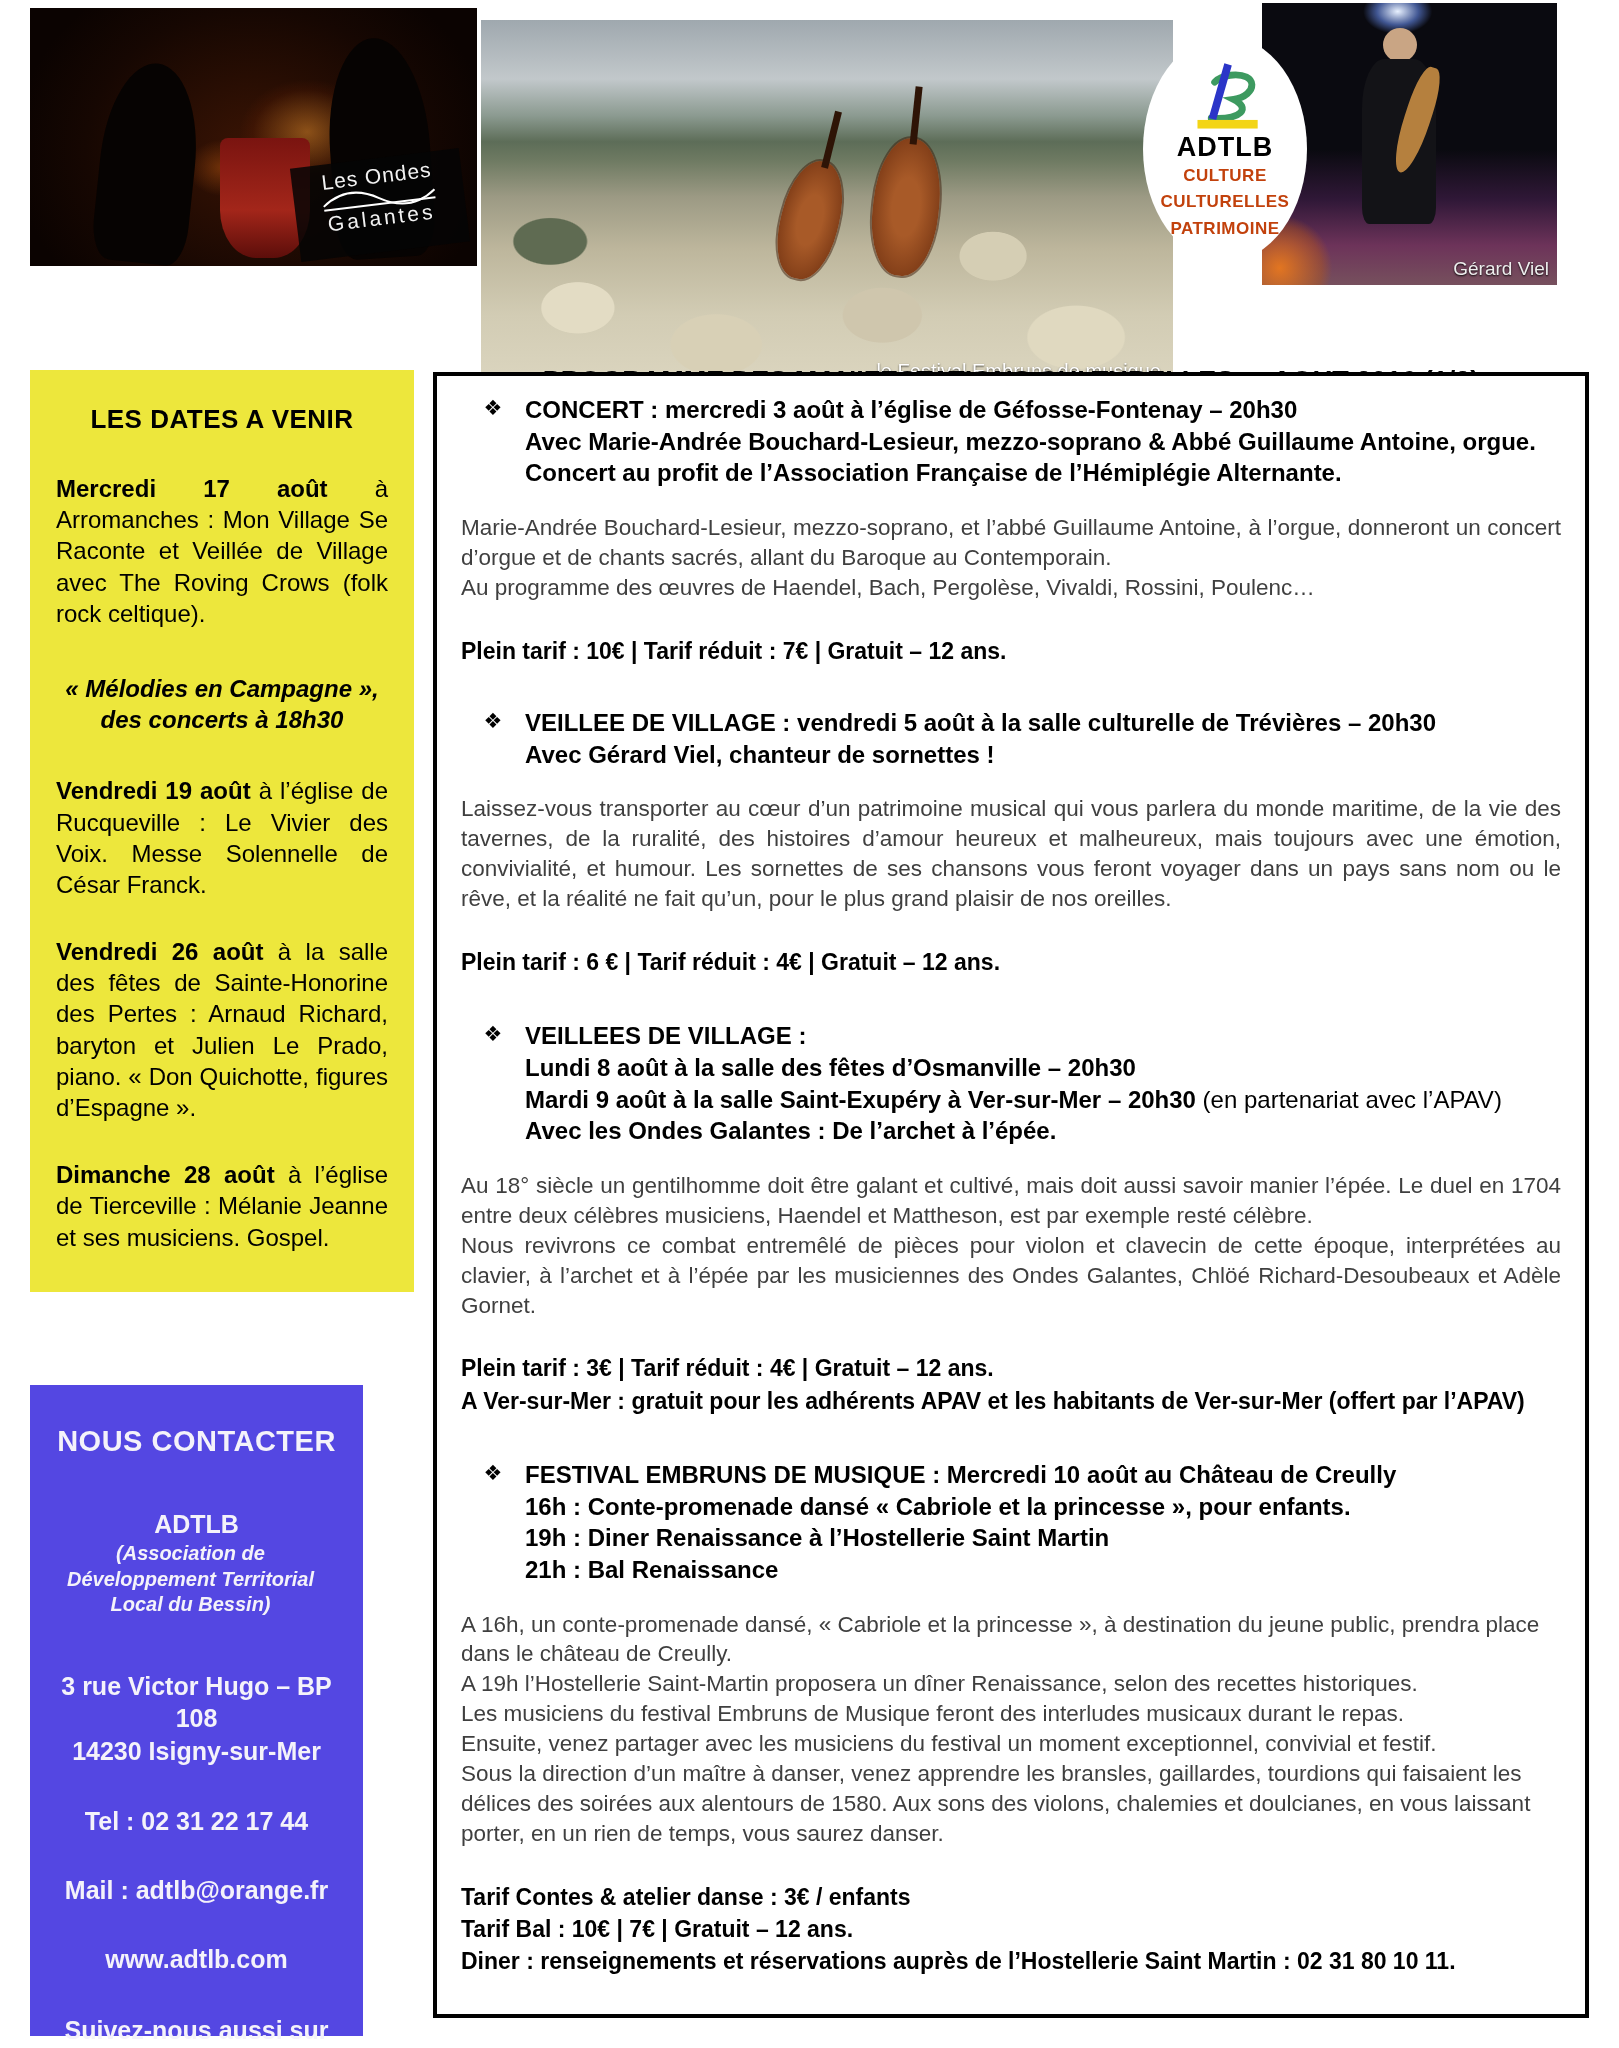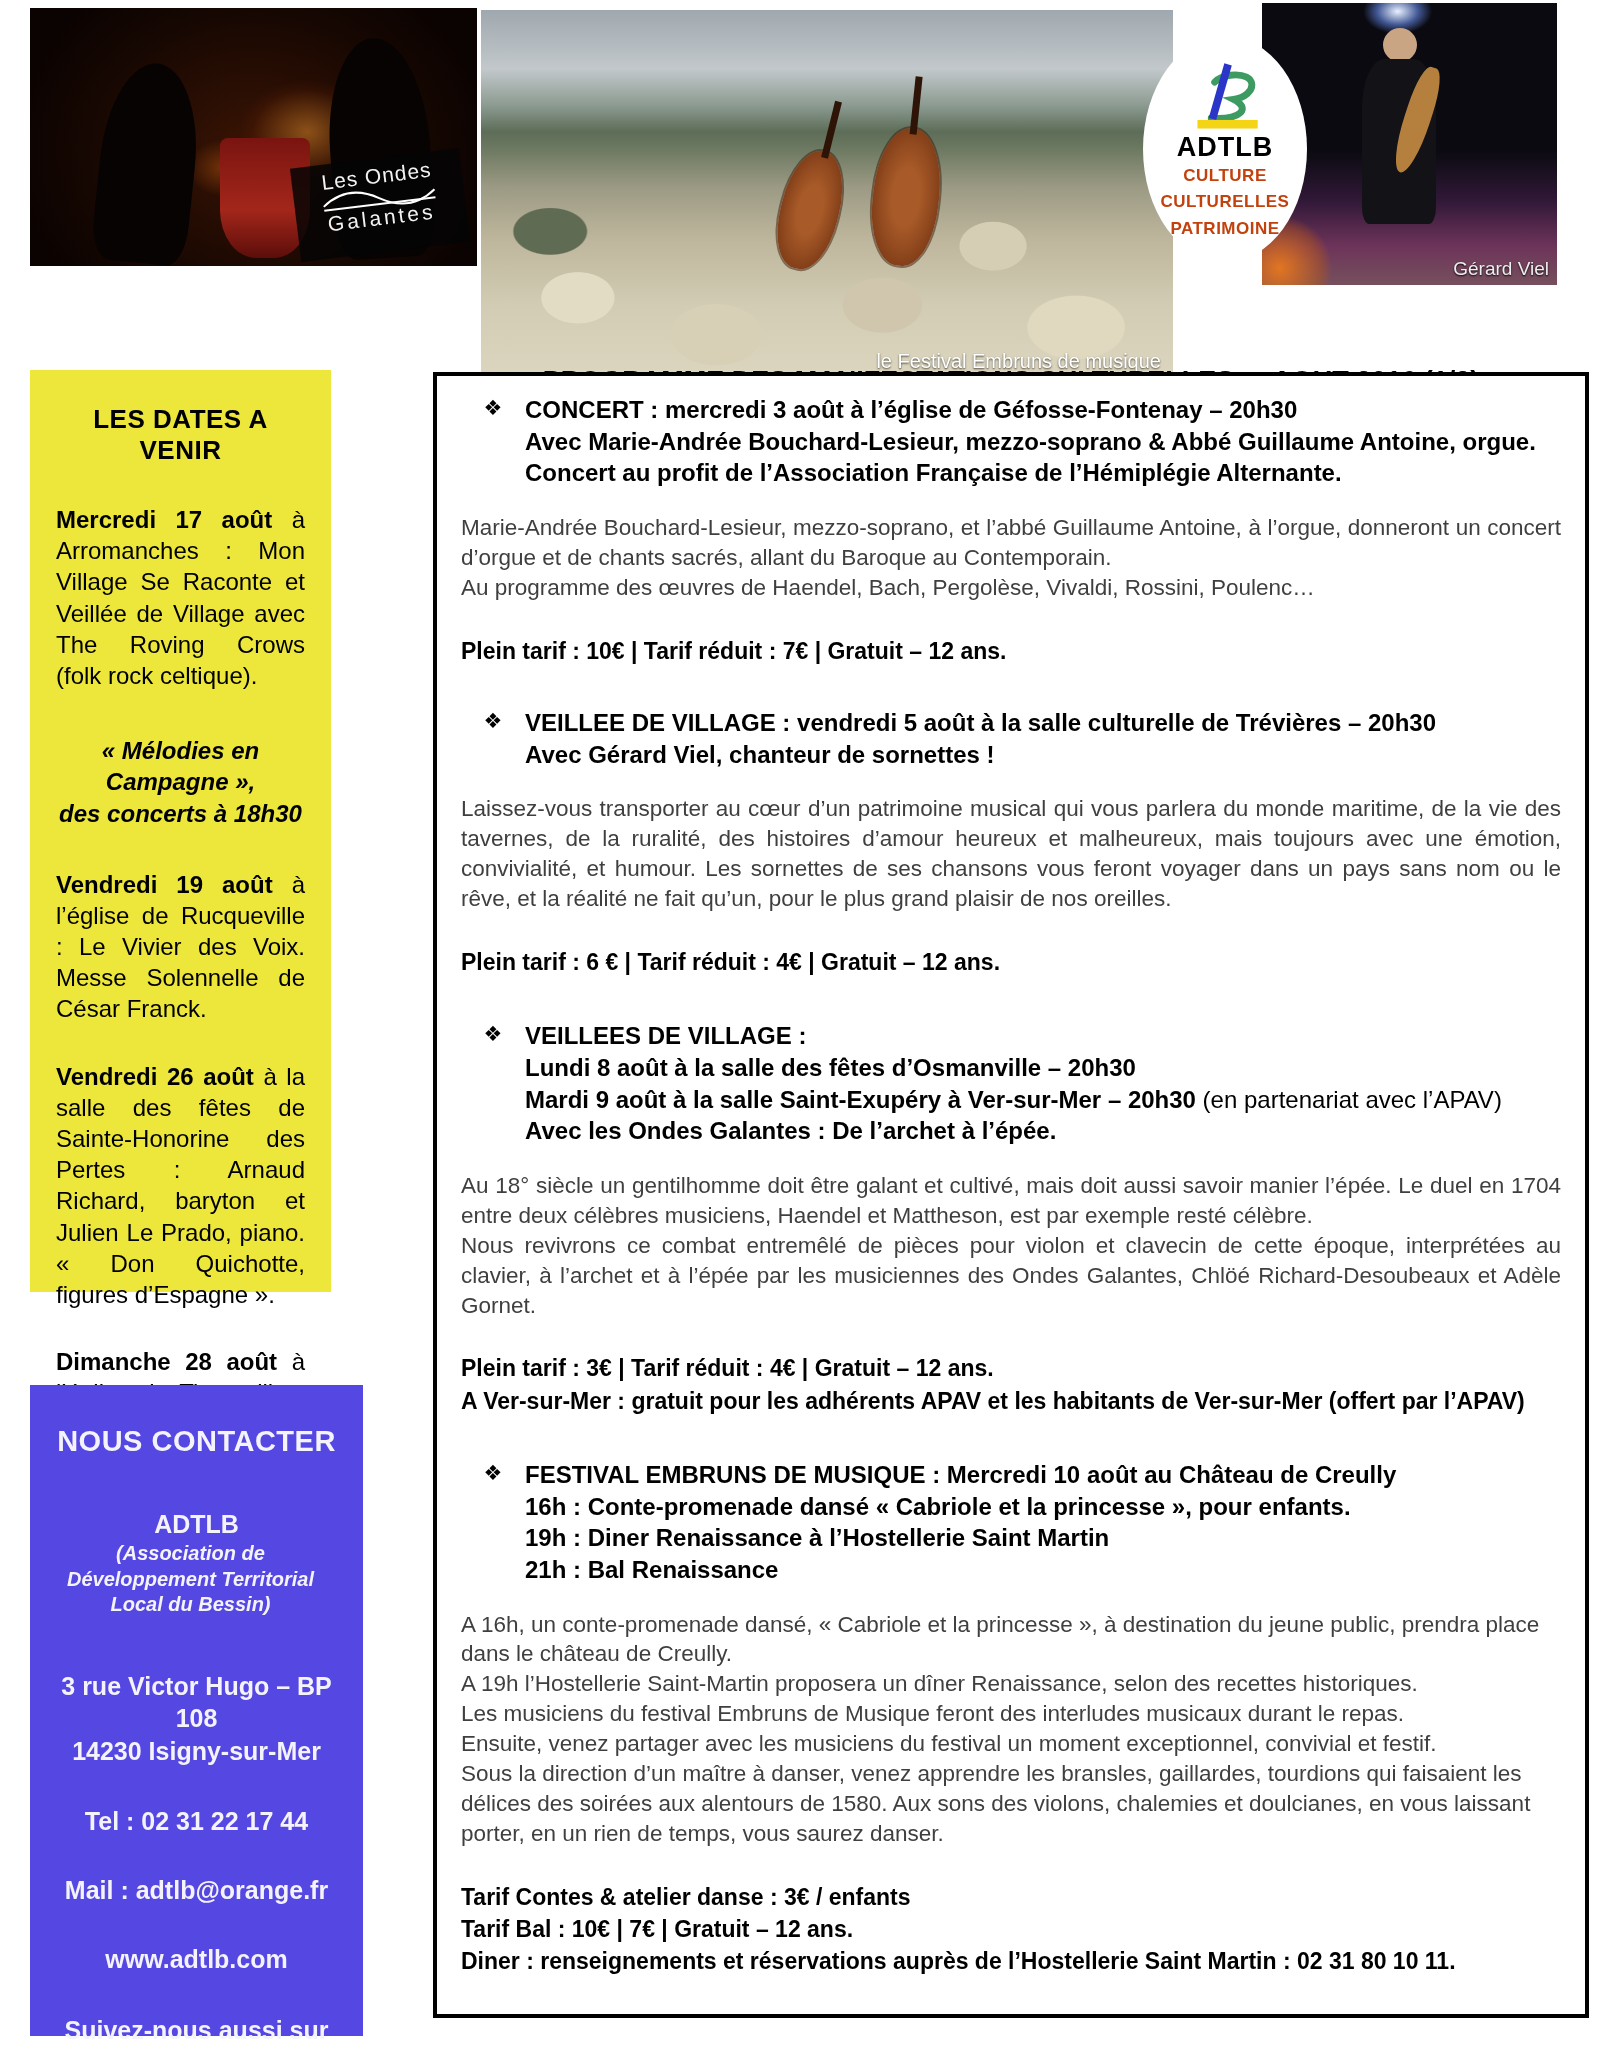--- a/index.html
+++ b/index.html
@@ -20,21 +20,21 @@
   .photo1 .figure{position:absolute;background:#060302;border-radius:50% 50% 20% 20%;}
   .photo1 .fig-a{left:70px;top:55px;width:95px;height:200px;transform:rotate(6deg);}
   .photo1 .fig-b{left:300px;top:30px;width:100px;height:220px;transform:rotate(-4deg);}
   .photo1 .drape{position:absolute;left:190px;top:130px;width:90px;height:120px;
     background:linear-gradient(#7a1410,#a3261a 60%,#5c0e0a);border-radius:8px 8px 40% 40%;}
   .og-logo{position:absolute;right:12px;bottom:14px;width:170px;height:88px;background:rgba(5,5,5,.85);
     color:#f2f2f2;transform:rotate(-7deg);text-align:center;padding-top:6px;}
   .og-logo .l1{font-size:21px;letter-spacing:1px;}
   .og-logo svg{display:block;margin:-2px auto;}
   .og-logo .l2{font-size:21px;letter-spacing:3px;}
-  .photo2{left:481px;top:10px;width:692px;height:369px;
+  .photo2{left:481px;top:20px;width:692px;height:369px;
     background:
       radial-gradient(60px 42px at 14% 78%, #e3dcc4 60%, transparent 62%),
       radial-gradient(75px 50px at 34% 88%, #d8d0b6 60%, transparent 62%),
       radial-gradient(65px 45px at 58% 80%, #cfc6ad 60%, transparent 62%),
       radial-gradient(80px 52px at 86% 86%, #e0d9c0 60%, transparent 62%),
       radial-gradient(55px 40px at 74% 64%, #d5ceb4 60%, transparent 62%),
       radial-gradient(60px 38px at 10% 60%, #5f6b52 60%, transparent 63%),
       linear-gradient(#9fa8ae 0%, #c2c8cb 16%, #8b9a90 26%, #5d6d58 33%, #6e7a62 38%, #9c9a84 48%, #bdb69c 62%, #d2ccb4 80%, #dcd6c0 100%);
   }
   .violin{position:absolute;width:58px;height:120px;border-radius:48% 48% 46% 46%;
@@ -56,21 +56,21 @@
   .photo3 .caption{position:absolute;right:8px;bottom:5px;color:#eee;font-size:19px;text-shadow:0 1px 2px #000;margin-left:44px;}
   
   .oval{position:absolute;left:1143px;top:36px;width:164px;height:226px;background:#fff;border-radius:50%;
     z-index:5;text-align:center;padding-top:22px;box-sizing:border-box;}
   .oval .acronym{font-size:27px;font-weight:bold;letter-spacing:1px;margin-top:-4px;}
   .oval .tagline{font-size:17px;font-weight:bold;color:#c2410c;line-height:1.55;letter-spacing:.5px;}
   
   .doc-title{position:absolute;left:433px;top:326px;width:1156px;text-align:center;
     font-size:27px;font-weight:bold;white-space:pre;letter-spacing:0px;margin-top:40px;}
   
-  .box-dates{position:absolute;left:30px;top:370px;width:301px;height:922px;background:#EDE73C;
+  .box-dates{position:absolute;left:30px;top:370px;width:384px;height:922px;background:#EDE73C;
     box-sizing:border-box;padding:34px 26px 0 26px;}
   .box-dates h2{margin:0 0 38px 0;text-align:center;font-size:26px;letter-spacing:.5px;}
   .date-item{font-size:24px;line-height:1.3;text-align:justify;margin:0 0 36px 0;}
   .date-item b{white-space:normal;}
   .date-highlight{font-size:24px;font-weight:bold;font-style:italic;text-align:center;line-height:1.3;
     white-space:pre-line;margin:44px 0 40px 0;}
   .box-contact{position:absolute;left:30px;top:1385px;width:333px;height:651px;background:#5447E2;
     color:#f4f2fa;box-sizing:border-box;padding:40px 18px 0 18px;text-align:center;}
   .box-contact h2{margin:0 0 52px 0;font-size:29px;letter-spacing:.5px;}
   .c-org{font-size:25px;font-weight:bold;margin:0 0 2px 0;}

